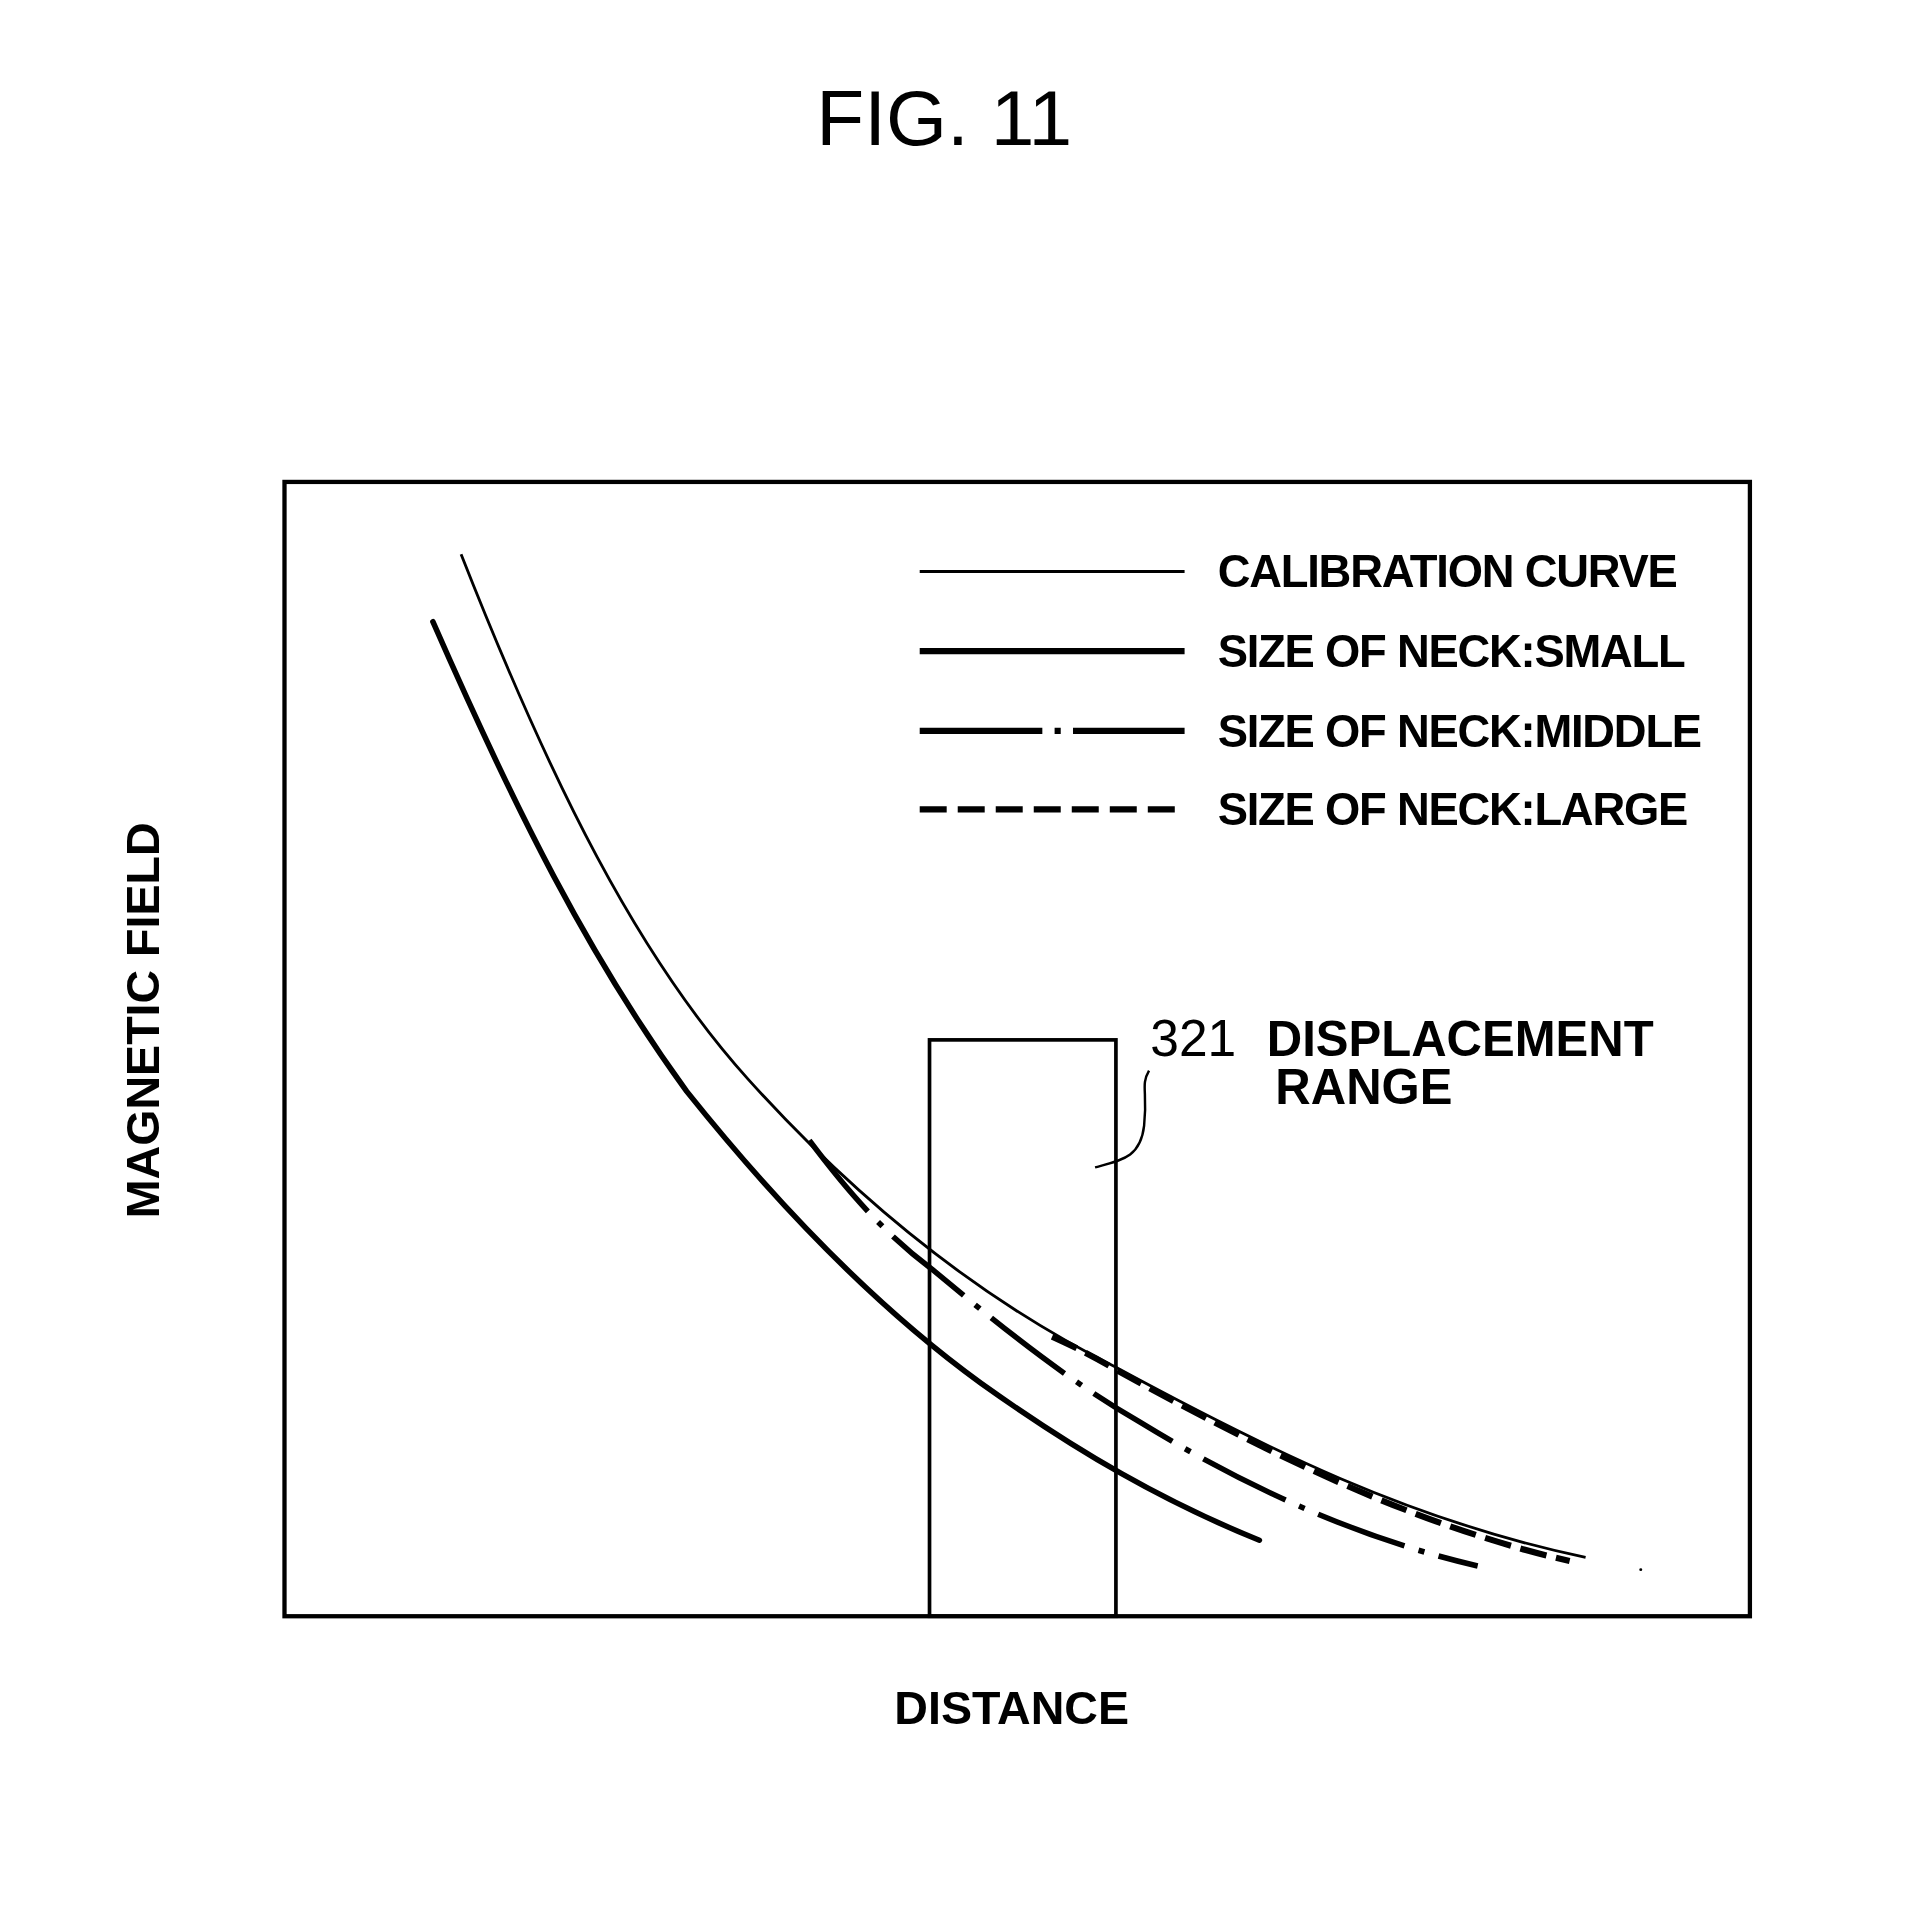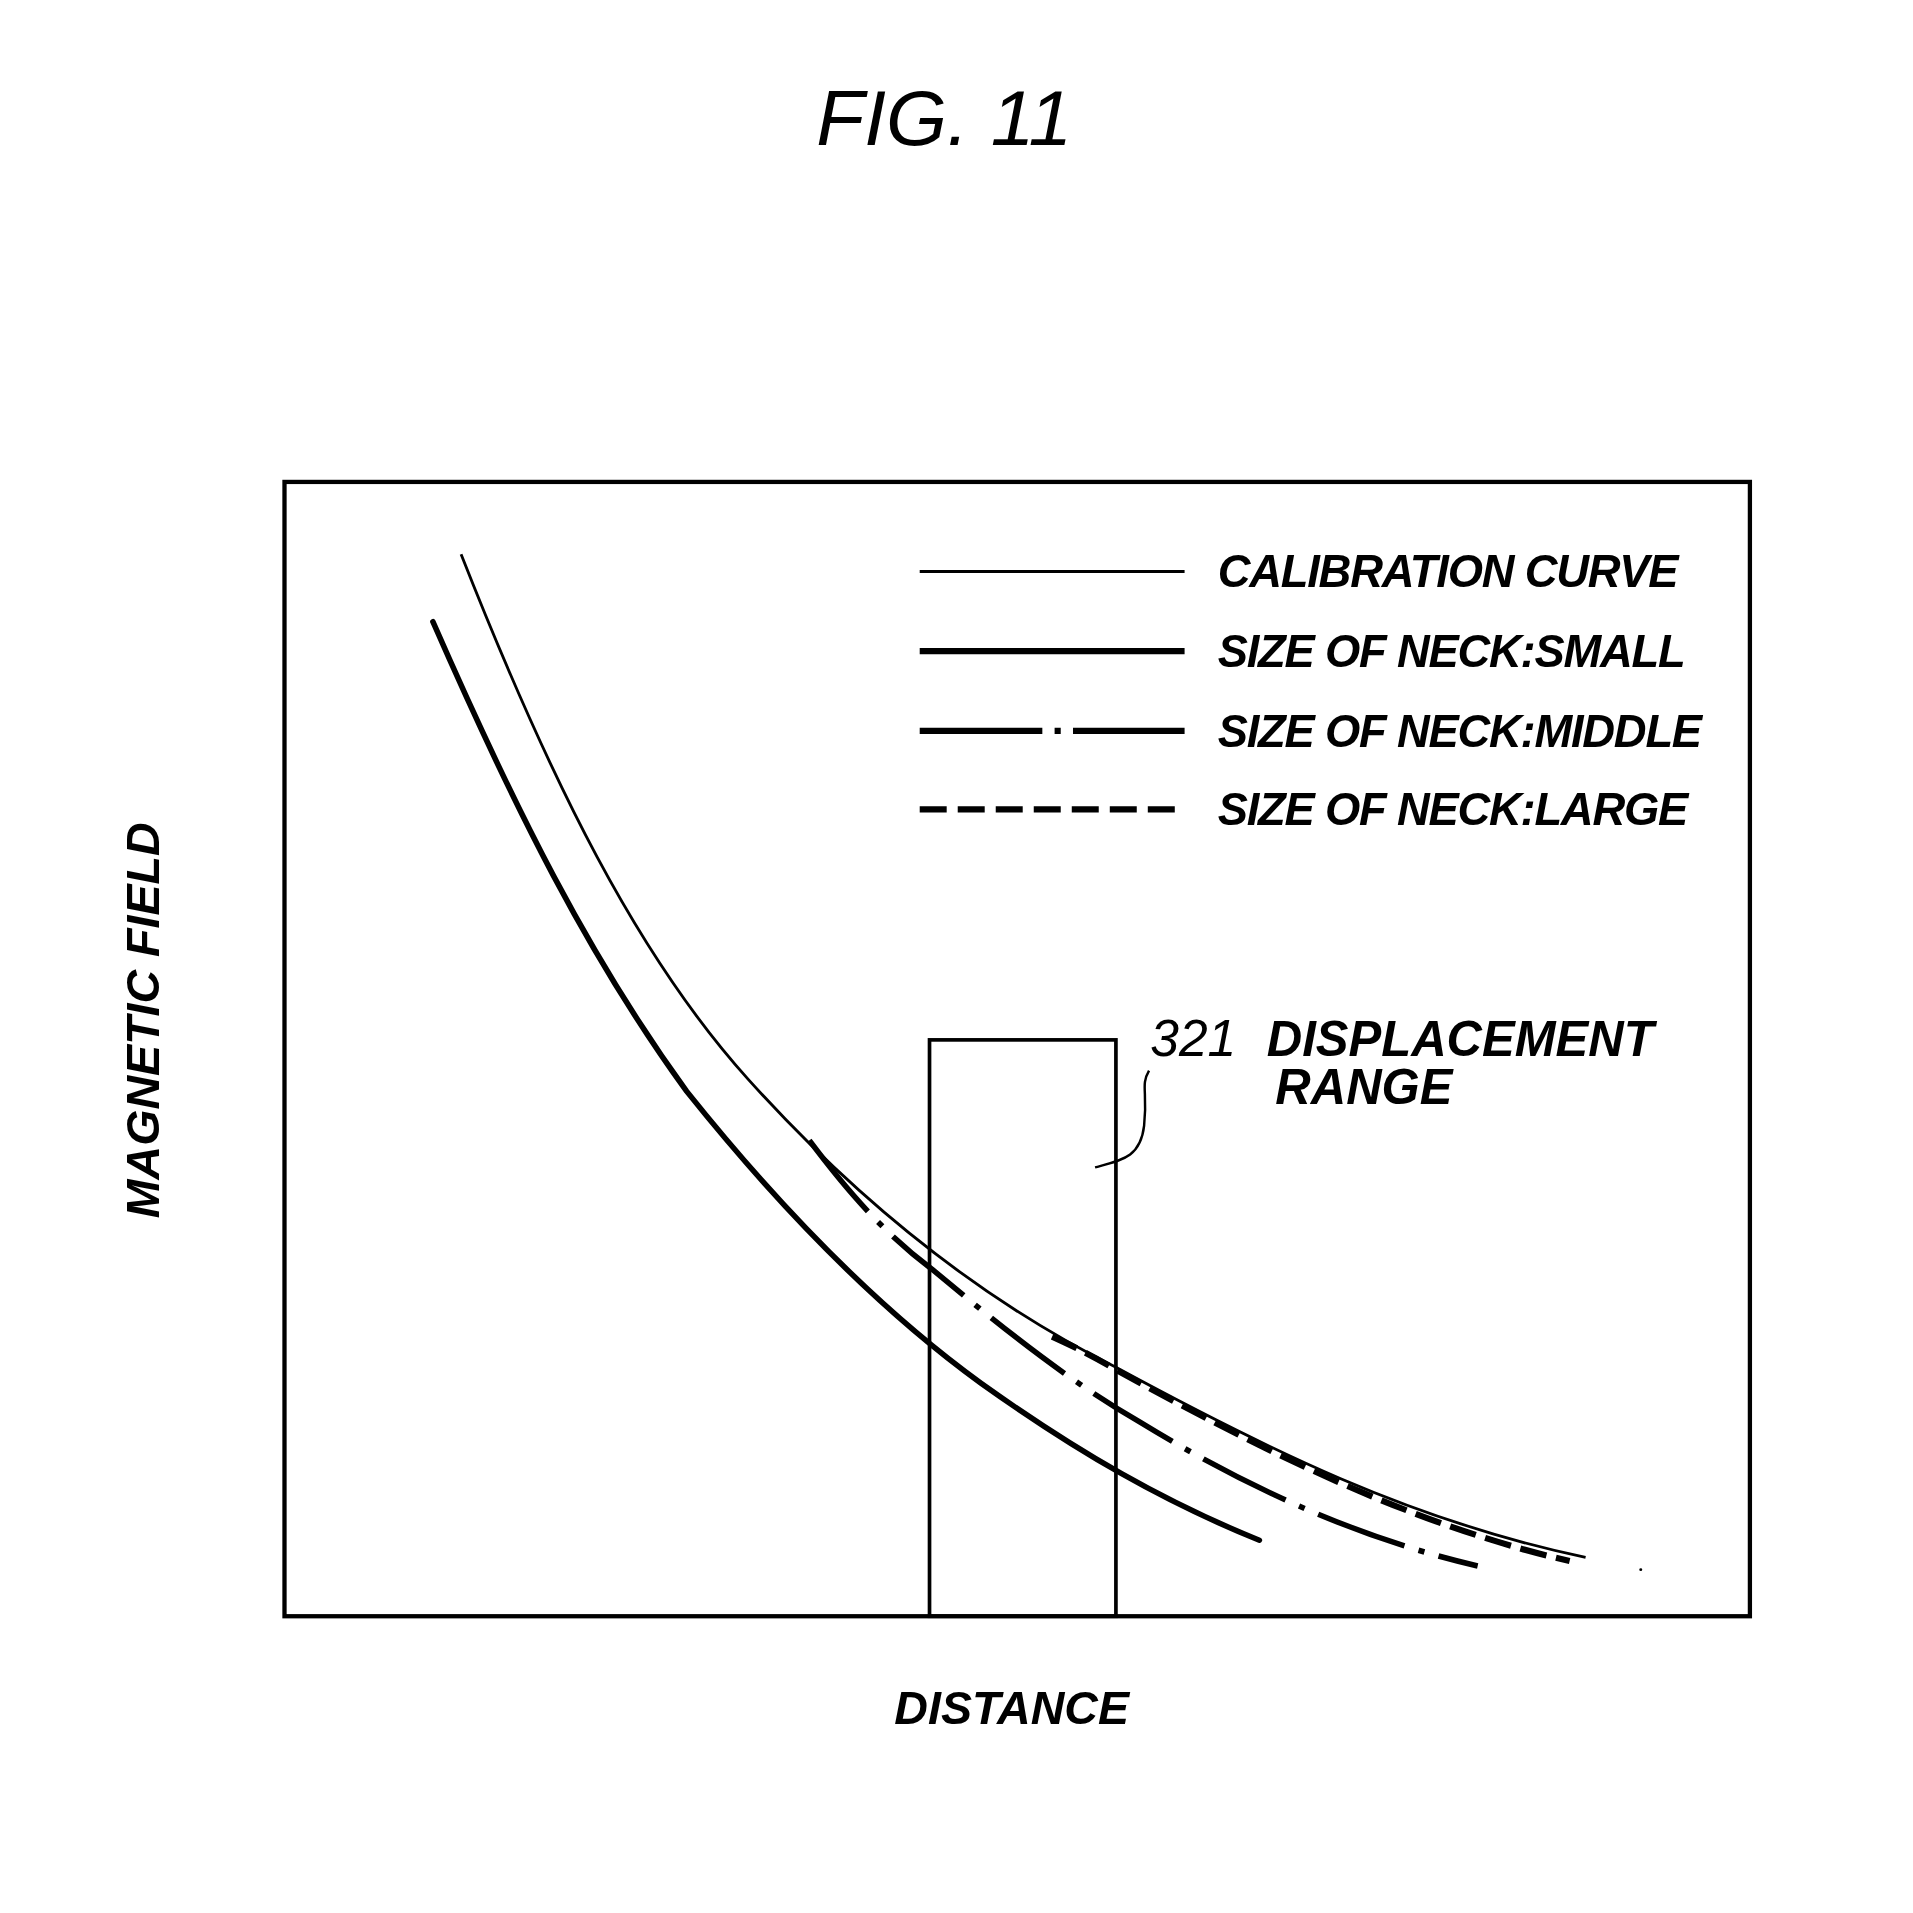--- a/index.html
+++ b/index.html
@@ -1,17 +1,17 @@
 <!DOCTYPE html>
 <html><head>
 <meta charset="utf-8">
 <style>
   html, body { margin:0; padding:0; background:#ffffff; }
   body { width:1913px; height:1913px; overflow:hidden; }
-  #fig { position:absolute; left:0; top:0; width:1913px; height:1913px;font-style:italic; }
+  #fig { position:absolute; left:0; top:0; width:1913px; height:1913px; }
   svg text { font-family: "Liberation Sans", "DejaVu Sans", sans-serif; fill:#000; }
   .title { font-size:64px; }
   .legend-text { font-size:37px; font-weight:bold; letter-spacing:-1px; }
   .axis-label { font-size:38px; font-weight:bold; }
   .anno { font-size:40px; font-weight:bold; }
   .anno-num { font-size:42px; }
 </style>
 </head>
 <body>
 

